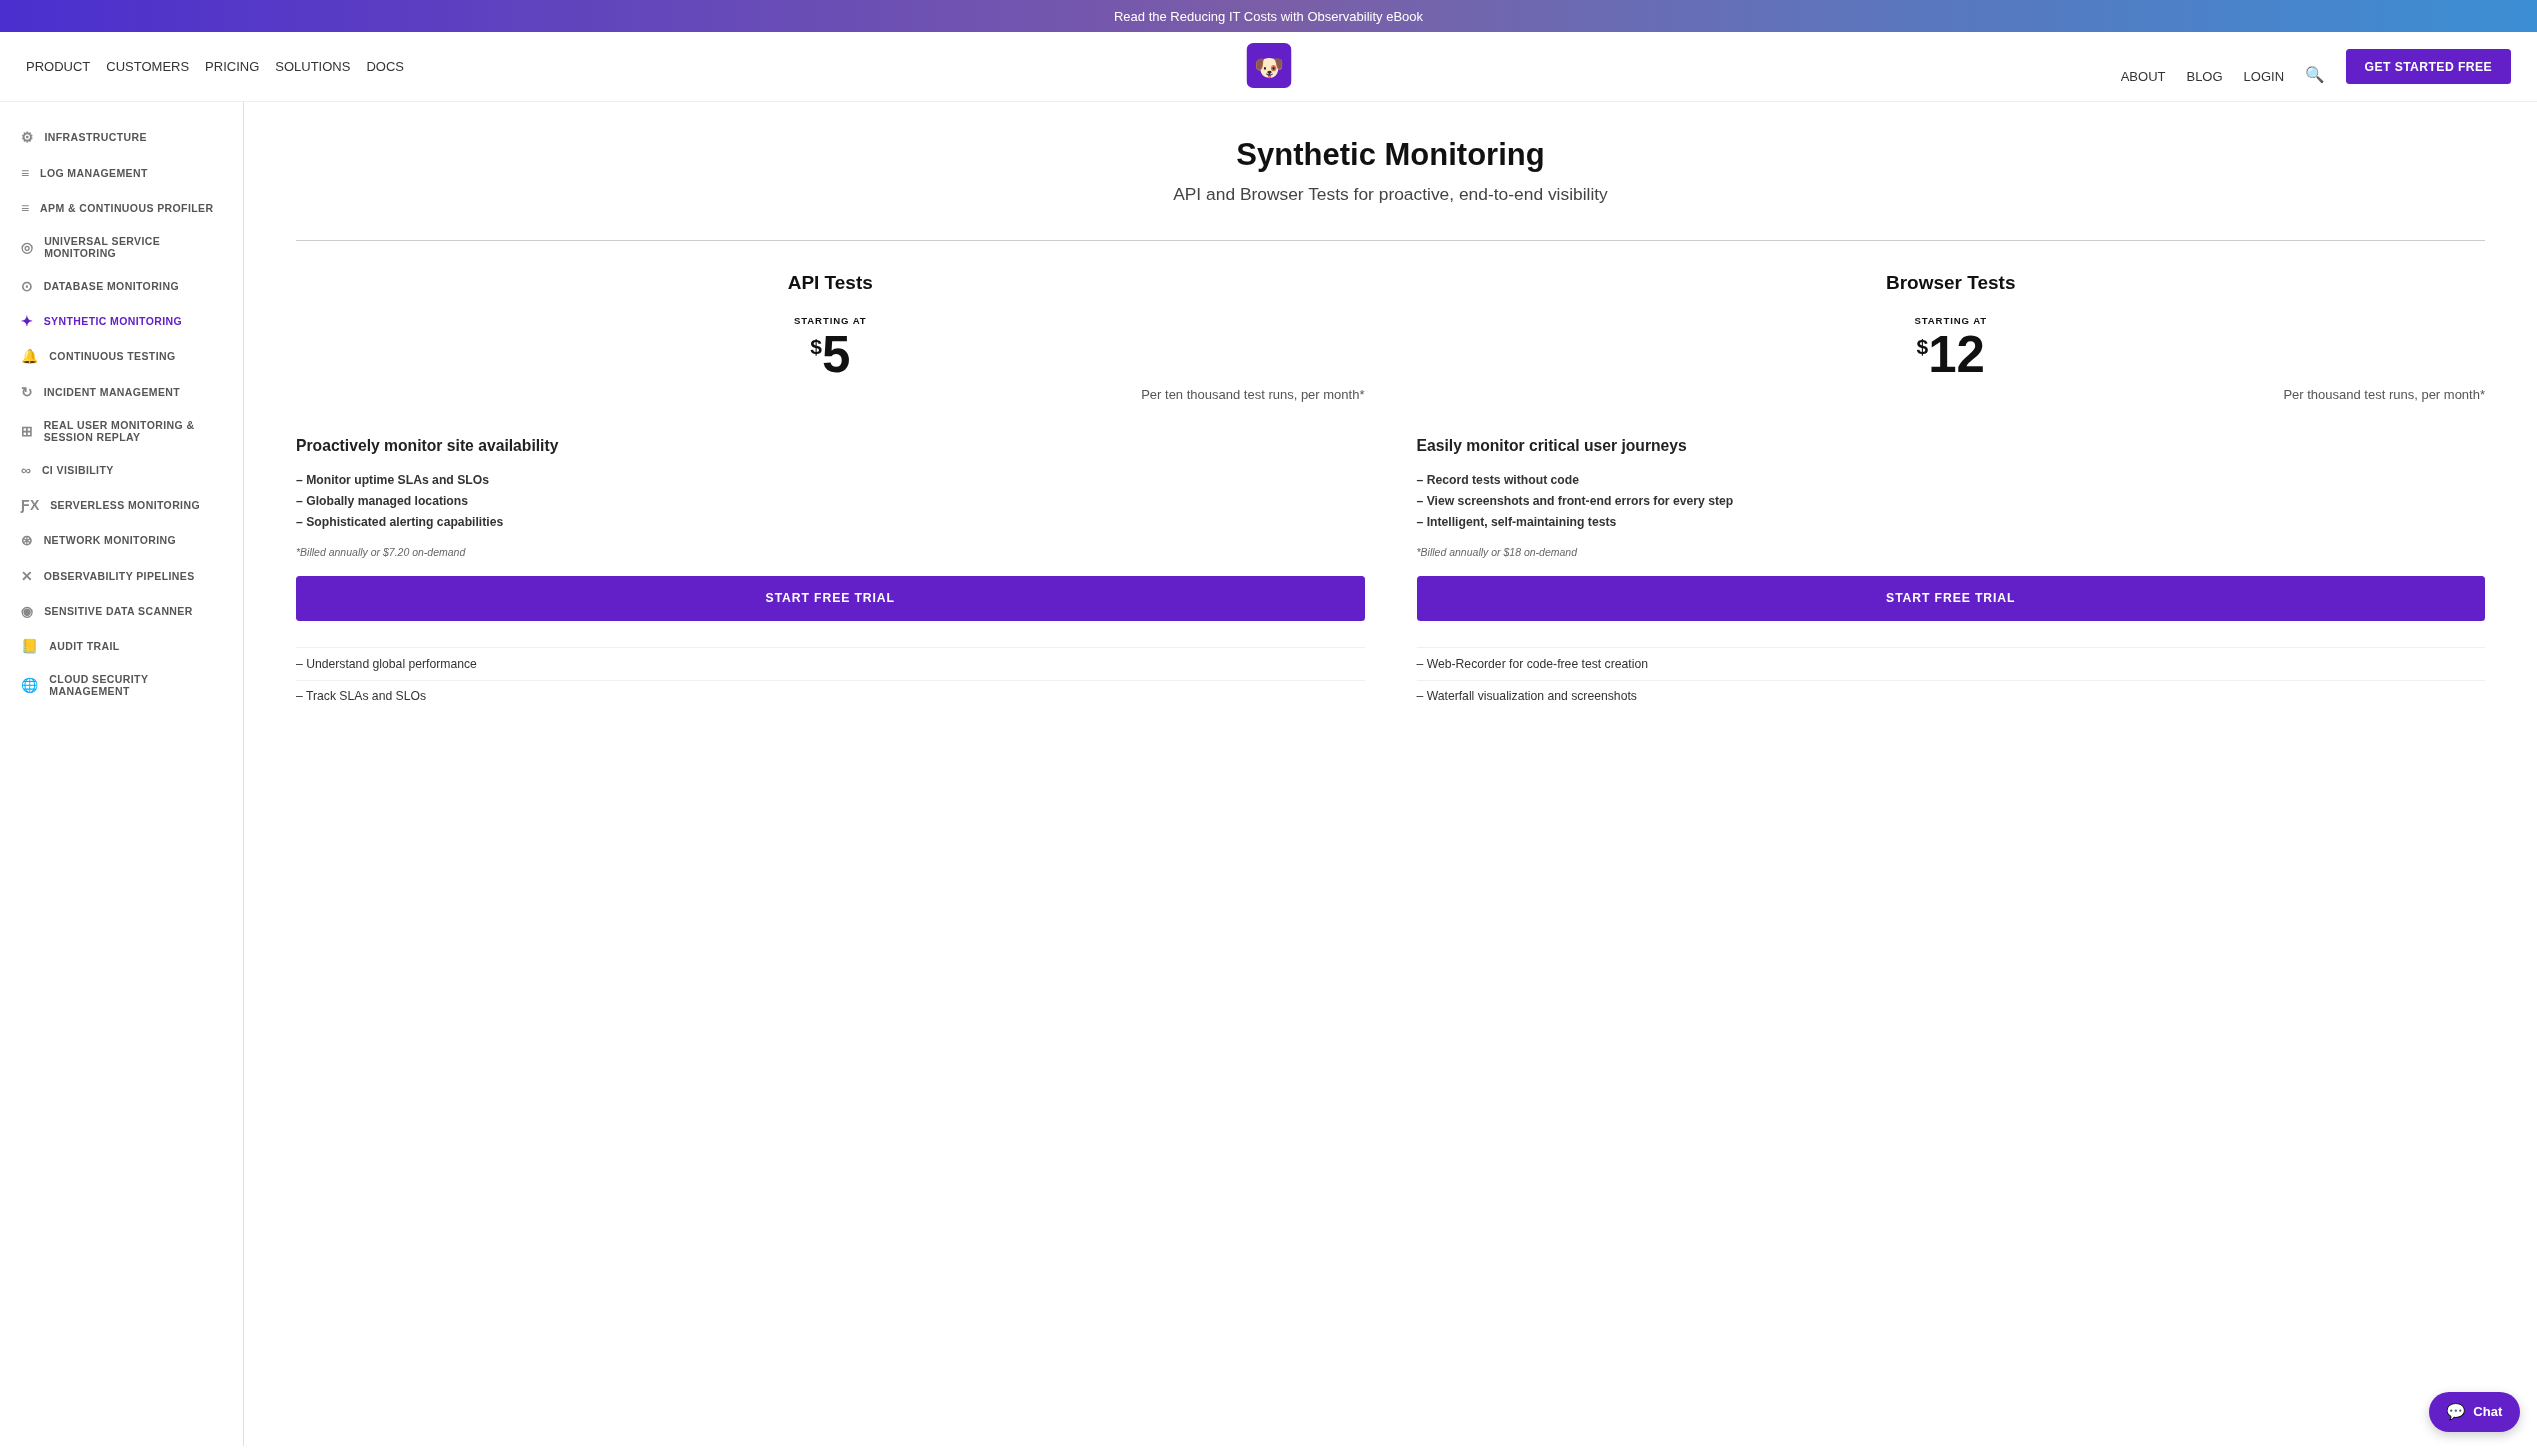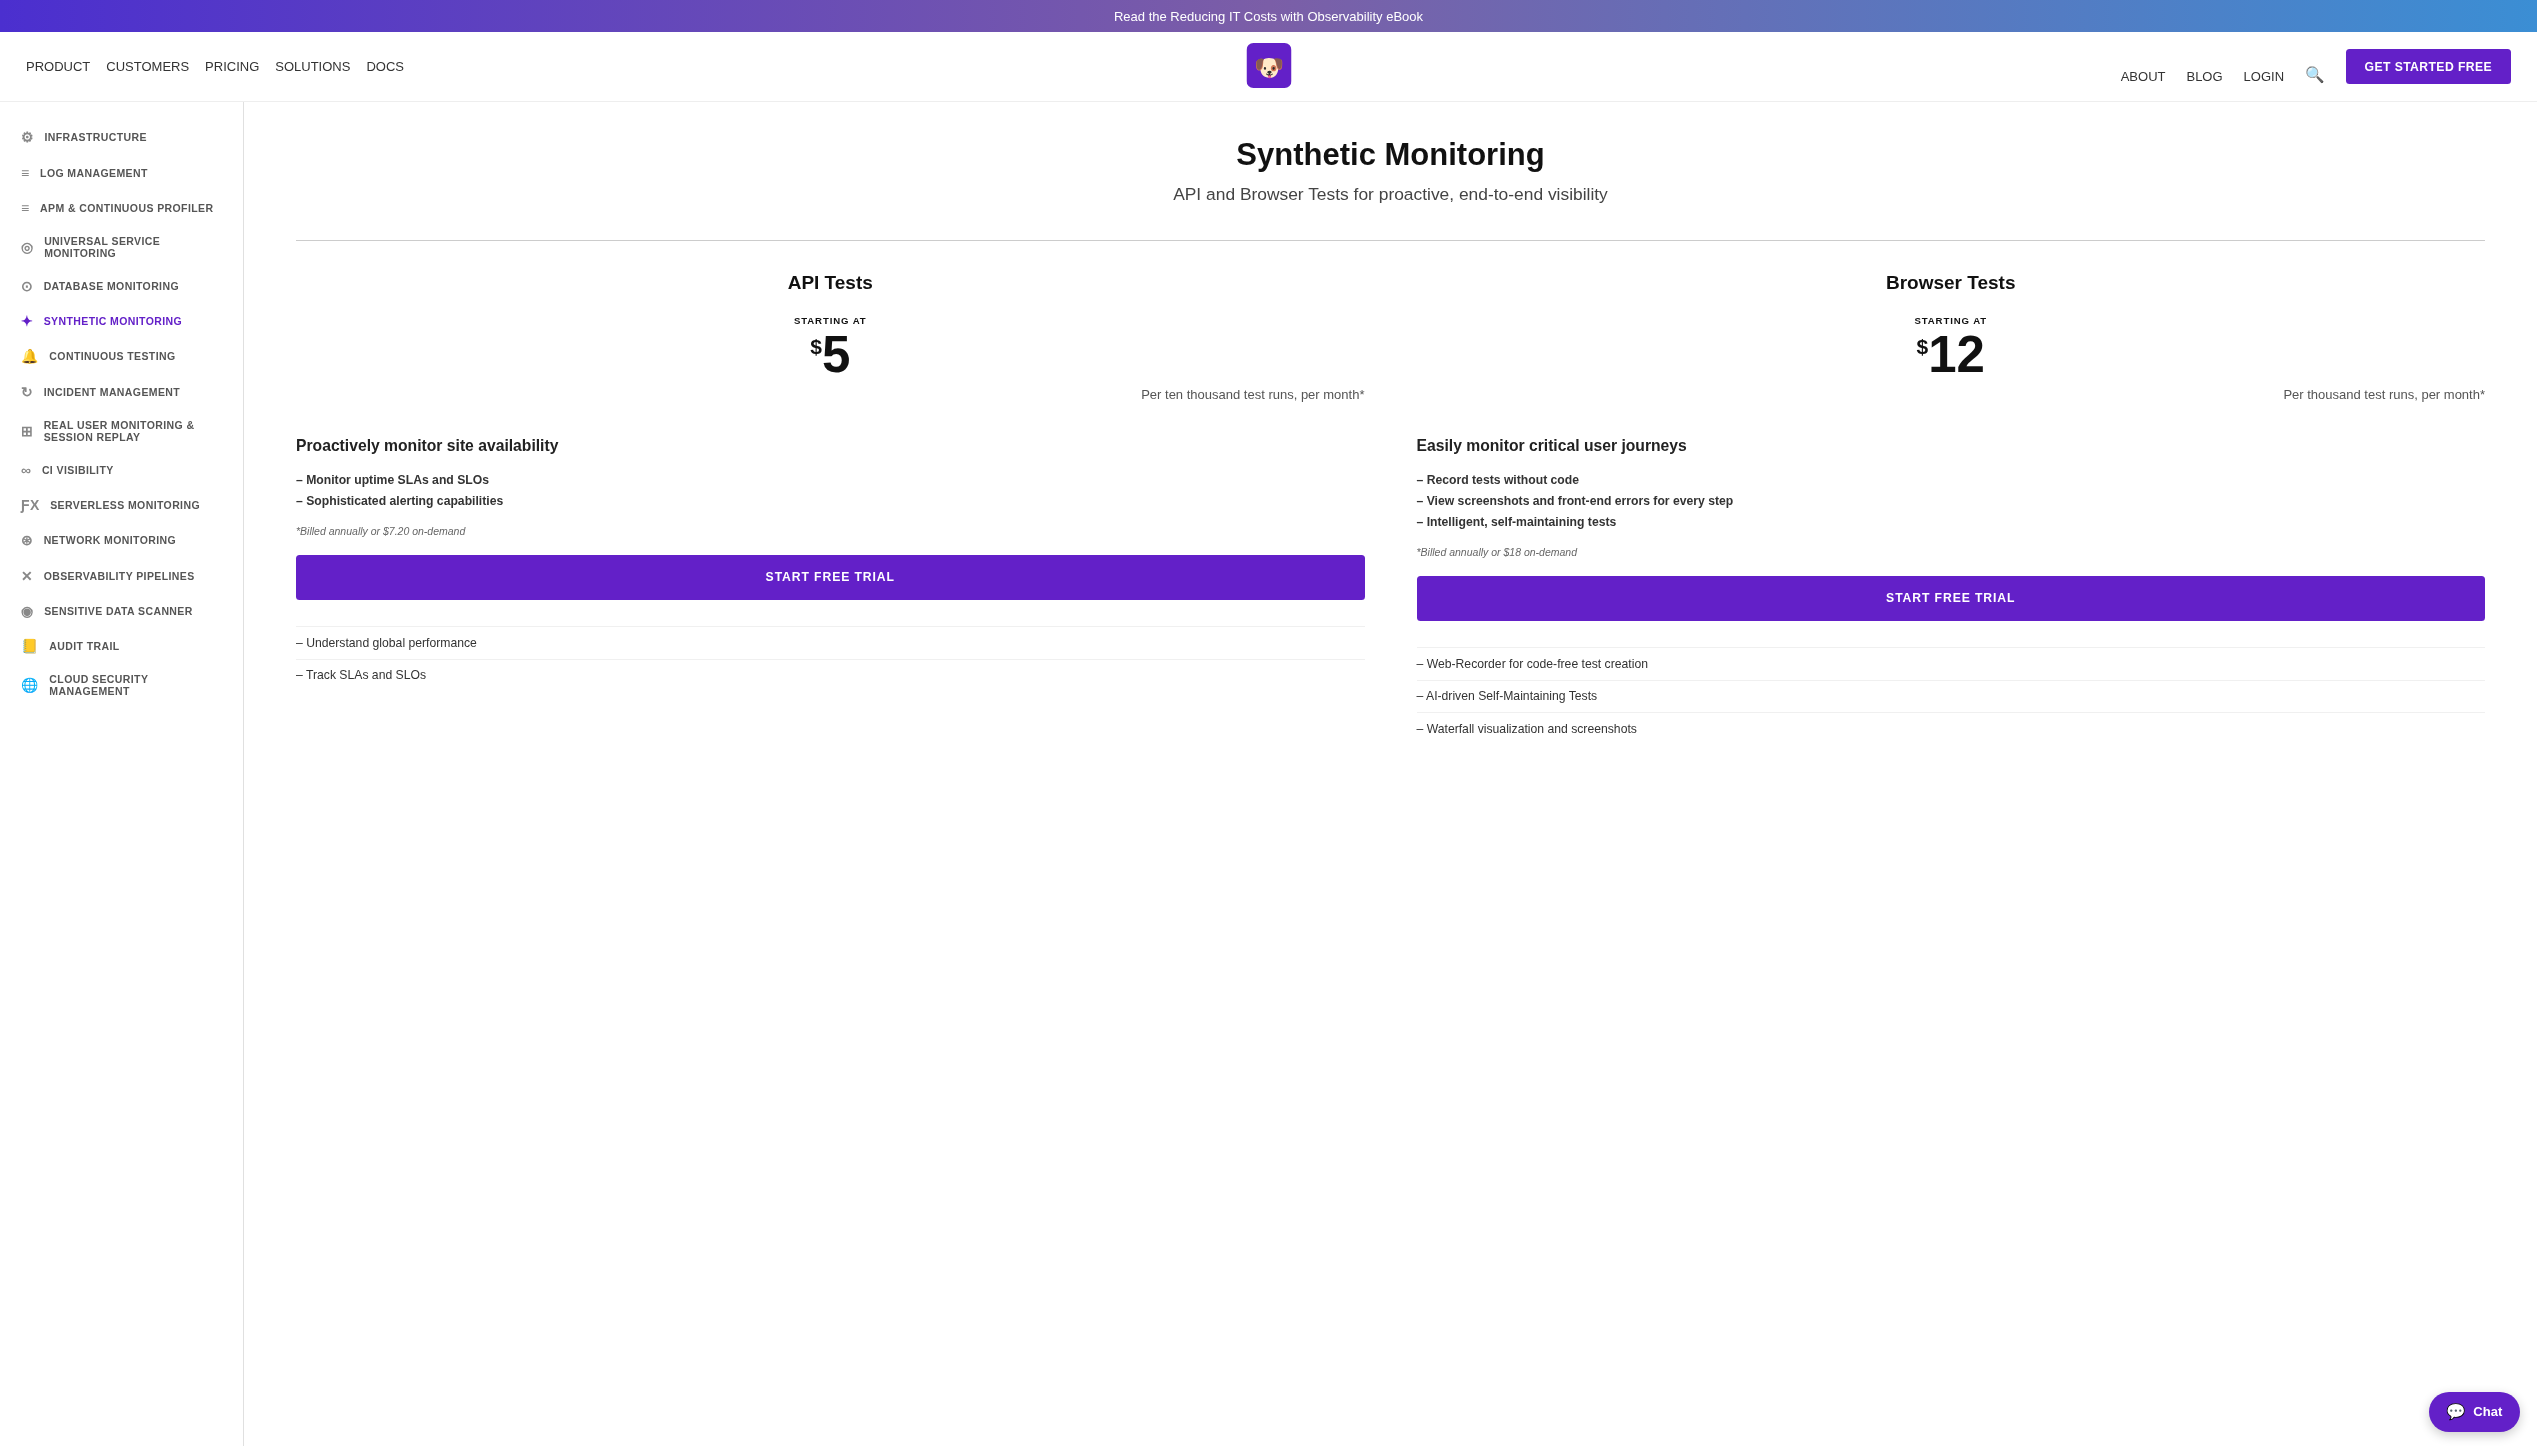--- a/index.html
+++ b/index.html
@@ -347,20 +347,21 @@
       <div class="pricing-col">
         <div class="pricing-col-header">API Tests</div>
         <div class="starting-at">STARTING AT</div>
         <div class="price-display">
           <sup>$</sup><span>5</span>
         </div>
         <div class="price-note">Per ten thousand test runs, per month*</div>
         <div class="section-title">Proactively monitor site availability</div>
         <ul class="feature-list">
           <li>Monitor uptime SLAs and SLOs</li>
+          <li>Globally managed locations</li>
           <li>Sophisticated alerting capabilities</li>
         </ul>
         <div class="billing-note">*Billed annually or $7.20 on-demand</div>
         <button class="start-trial-btn">START FREE TRIAL</button>
         <div class="extra-features">
           <div class="extra-feature-item">Understand global performance</div>
           <div class="extra-feature-item">Track SLAs and SLOs</div>
         </div>
       </div>
 
@@ -374,21 +375,20 @@
         <div class="section-title">Easily monitor critical user journeys</div>
         <ul class="feature-list">
           <li>Record tests without code</li>
           <li>View screenshots and front-end errors for every step</li>
           <li>Intelligent, self-maintaining tests</li>
         </ul>
         <div class="billing-note">*Billed annually or $18 on-demand</div>
         <button class="start-trial-btn">START FREE TRIAL</button>
         <div class="extra-features">
           <div class="extra-feature-item">Web-Recorder for code-free test creation</div>
-          <div class="extra-feature-item">AI-driven Self-Maintaining Tests</div>
           <div class="extra-feature-item">Waterfall visualization and screenshots</div>
         </div>
       </div>
 
     </div>
   </main>
 </div>
 
 <div class="chat-widget">
   <span class="chat-icon">💬</span>

